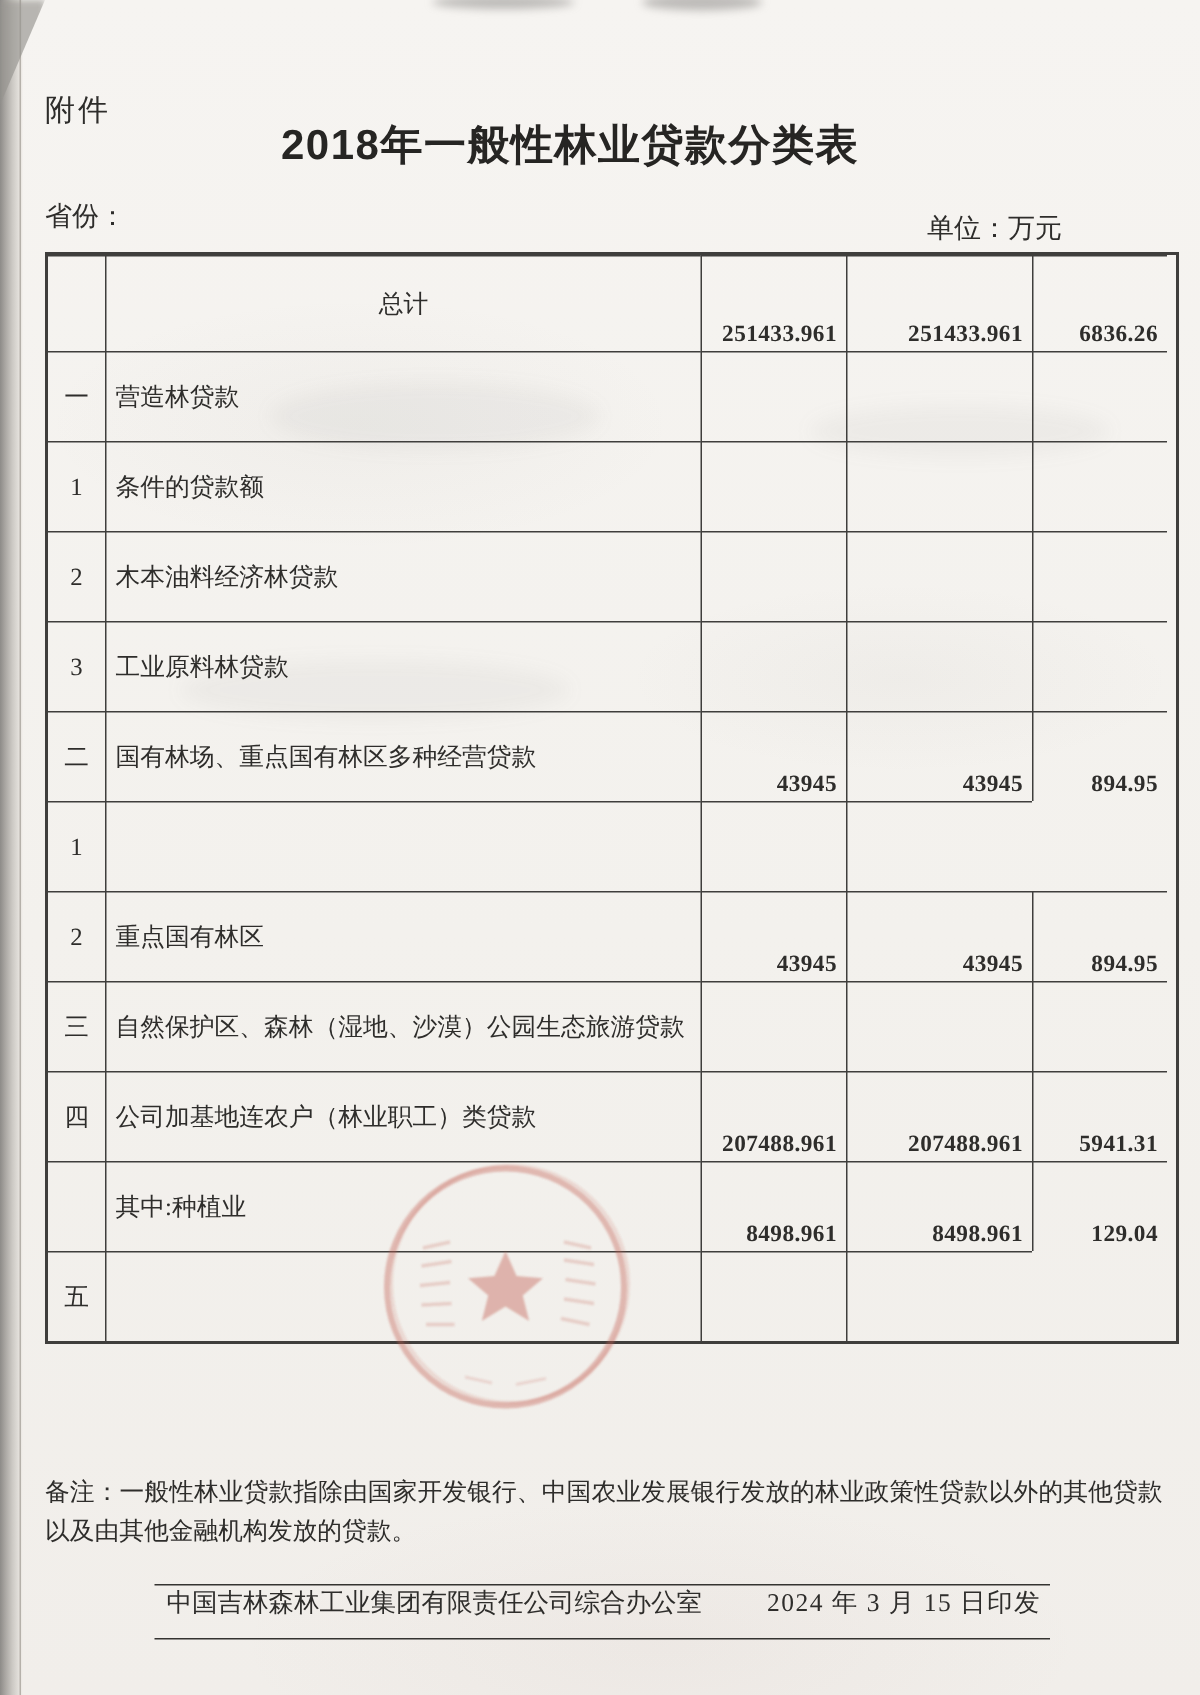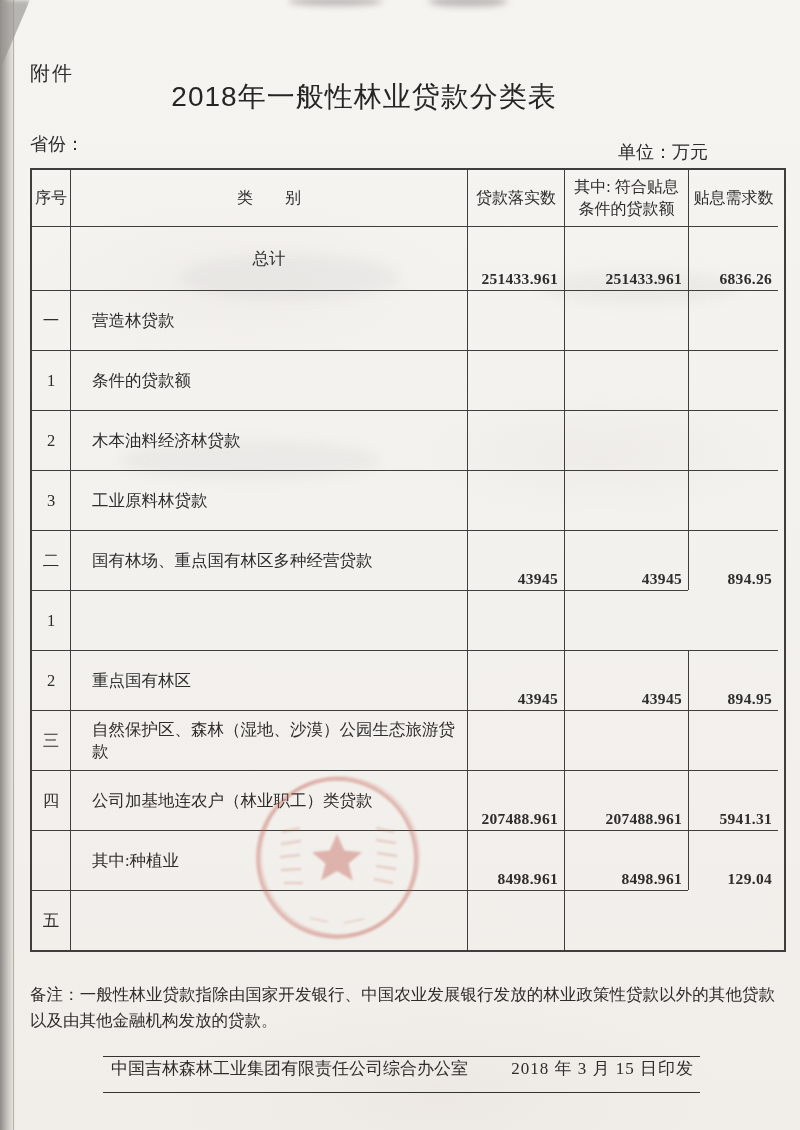--- a/index.html
+++ b/index.html
@@ -23,37 +23,37 @@
     background:linear-gradient(90deg,#8d8b88 0%,#a8a5a1 22%,#ccc9c4 55%,#e2dfda 82%,#efece8 100%);}
   .edge-line{position:absolute;left:13px;top:0;width:1px;height:100%;background:rgba(120,112,104,0.45);}
   .corner-tl{position:absolute;left:0;top:0;width:30px;height:70px;background:#96948f;
     clip-path:polygon(0 0,100% 0,0 100%);opacity:.65;filter:blur(2px);}
   .smudge{position:absolute;background:rgba(120,118,115,0.45);border-radius:50%;filter:blur(3px);}
   .smudge.s1{left:288px;top:-3px;width:95px;height:9px;}
   .smudge.s2{left:428px;top:-4px;width:80px;height:11px;}
   .blob{position:absolute;background:rgba(120,118,112,0.06);border-radius:50%;filter:blur(6px);}
 
   .attachment{position:absolute;left:30px;top:60px;font-size:20px;letter-spacing:2px;}
-  .title{position:absolute;left:0;top:78px;width:728px;text-align:center;
+  .title{position:absolute;left:16px;top:78px;width:728px;text-align:center;
     font-family:"Liberation Sans","DejaVu Sans",sans-serif;
-    font-weight:normal;font-size:28px;letter-spacing:1px;color:#262523;}
+    font-weight:bold;font-size:28px;letter-spacing:1px;color:#262523;}
   .province{position:absolute;left:30px;top:132px;font-size:18px;}
   .unit{position:absolute;left:618px;top:140px;font-size:18px;}
 
   
   .tbl{position:absolute;left:30px;top:168px;width:752px;border:2px solid #3f3e3c;}
   .tr{display:grid;grid-template-columns:38px 397px 97px 124px 90px;height:60px;}
   .tr.thead{height:56px;}
   .tr.r-total{height:64px;}
   .td{border-left:1px solid #3f3e3c;border-top:1px solid #3f3e3c;
       position:relative;display:flex;align-items:center;font-size:16.5px;overflow:hidden;}
   .tr .td:first-child{border-left:none;}
   .tr.thead .td{border-top:none;}
   .td.center{justify-content:center;text-align:center;}
-  .td.cat{padding-left:21px;}
+  .td.cat{padding-left:6px;}
   .td.cat.cat-center{padding-left:0;justify-content:center;}
   .thead .td{font-size:16px;line-height:1.35;}
   .num{position:absolute;right:6px;bottom:2px;font-size:15.5px;letter-spacing:0.3px;font-weight:bold;}
 
   .note{position:absolute;left:30px;top:982px;width:745px;font-size:16.5px;line-height:26px;text-align:justify;}
   .footer{position:absolute;left:103px;top:1056px;width:597px;
     border-top:1.5px solid #343330;border-bottom:1.5px solid #343330;
     display:flex;justify-content:space-between;align-items:flex-end;
     padding:0 6px 12px 8px;box-sizing:border-box;font-size:17px;}
   .footer .date{letter-spacing:1px;}
@@ -72,30 +72,20 @@
 <div class="blob" style="left:180px;top:255px;width:220px;height:45px;"></div>
 <div class="blob" style="left:540px;top:270px;width:200px;height:35px;"></div>
 <div class="blob" style="left:120px;top:440px;width:260px;height:40px;"></div>
 
 <div class="attachment">附件</div>
 <div class="title">2018年一般性林业贷款分类表</div>
 <div class="province">省份：</div>
 <div class="unit">单位：万元</div>
 
 <div class="tbl">
-  <div class="tr thead">
-    <div class="td center">序号</div>
-    <div class="td center">类　　别</div>
-    <div class="td center">贷款落实数</div>
-    <div class="td center">
-      <span style="text-align:center;"><span>其中: 符合贴息</span><br>
-      <span>条件的贷款额</span></span>
-    </div>
-    <div class="td center">贴息需求数</div>
-  </div>
 
   <div class="tr r-total">
     <div class="td center"></div>
     <div class="td cat cat-center">总计</div>
     <div class="td">
         <span class="num">251433.961</span>
       </div>
     <div class="td">
         <span class="num">251433.961</span>
       </div>
@@ -283,14 +273,14 @@
       <line x1="62" y1="148" x2="80" y2="152"></line>
         <line x1="96" y1="153" x2="116" y2="149"></line>
     </g>
   </g>
 </svg>
 
 <div class="note"><span>备注：</span><span>一般性林业贷款指除由国家开发银行、中国农业发展银行发放的林业政策性贷款以外的其他贷款以及由其他金融机构发放的贷款。</span></div>
 
 <div class="footer">
   <span class="issuer">中国吉林森林工业集团有限责任公司综合办公室</span>
-  <span class="date">2018 年 3 月 15 日印发</span>
+  <span class="date">2024 年 3 月 15 日印发</span>
 </div>
 
 </body></html>

